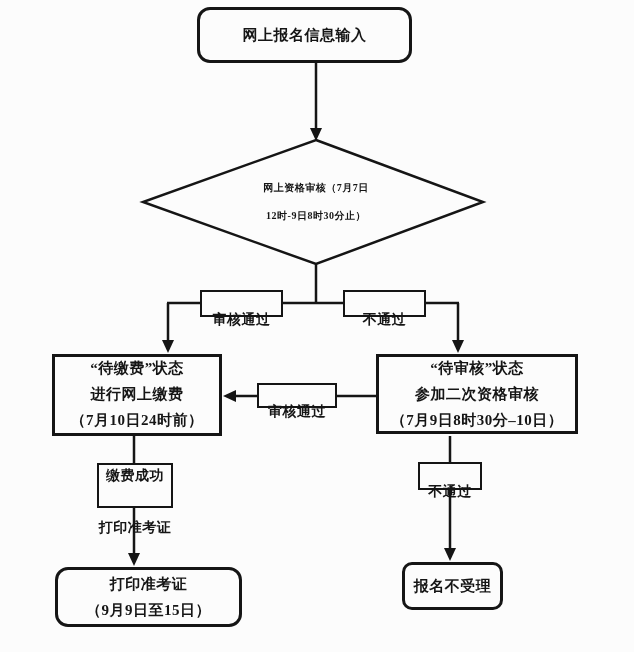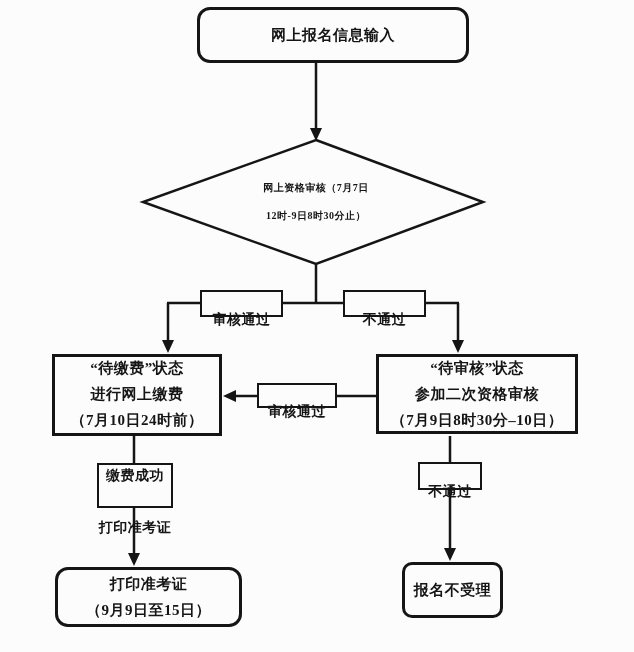--- a/index.html
+++ b/index.html
@@ -80,21 +80,21 @@
     <g fill="#151515" stroke="none">
       <polygon points="310,128 322,128 316,141"></polygon>
       <polygon points="162,340 174,340 168,353"></polygon>
       <polygon points="452,340 464,340 458,353"></polygon>
       <polygon points="236,390 236,402 223,396"></polygon>
       <polygon points="128,553 140,553 134,566"></polygon>
       <polygon points="444,548 456,548 450,561"></polygon>
     </g>
   </svg>
 
-  <div class="node rounded" id="start-node" style="left:197px;top:7px;width:272px;height:56px;">
+  <div class="node rounded" id="start-node" style="left:197px;top:7px;width:215px;height:56px;">
     <div class="ln">网上报名信息输入</div>
   </div>
 
   <div class="diamond-text" style="left:183px;top:172px;width:266px;height:60px;">
     <div class="ln">网上资格审核（7月7日</div>
     <div class="ln">12时-9日8时30分止）</div>
   </div>
 
   <div class="lbl" style="left:200px;top:290px;width:83px;height:27px;">
     <div class="ln">审核通过</div>
@@ -127,17 +127,17 @@
 
   <div class="lbl" style="left:418px;top:462px;width:64px;height:28px;">
     <div class="ln">不通过</div>
   </div>
 
   <div class="node rounded" style="left:55px;top:567px;width:187px;height:60px;">
     <div class="ln">打印准考证</div>
     <div class="ln">（9月9日至15日）</div>
   </div>
 
-  <div class="node rounded" style="left:402px;top:562px;width:101px;height:56px;border-radius:10px;">
+  <div class="node rounded" style="left:402px;top:562px;width:101px;height:48px;border-radius:10px;">
     <div class="ln">报名不受理</div>
   </div>
 
 </div>
 
 </body></html>

